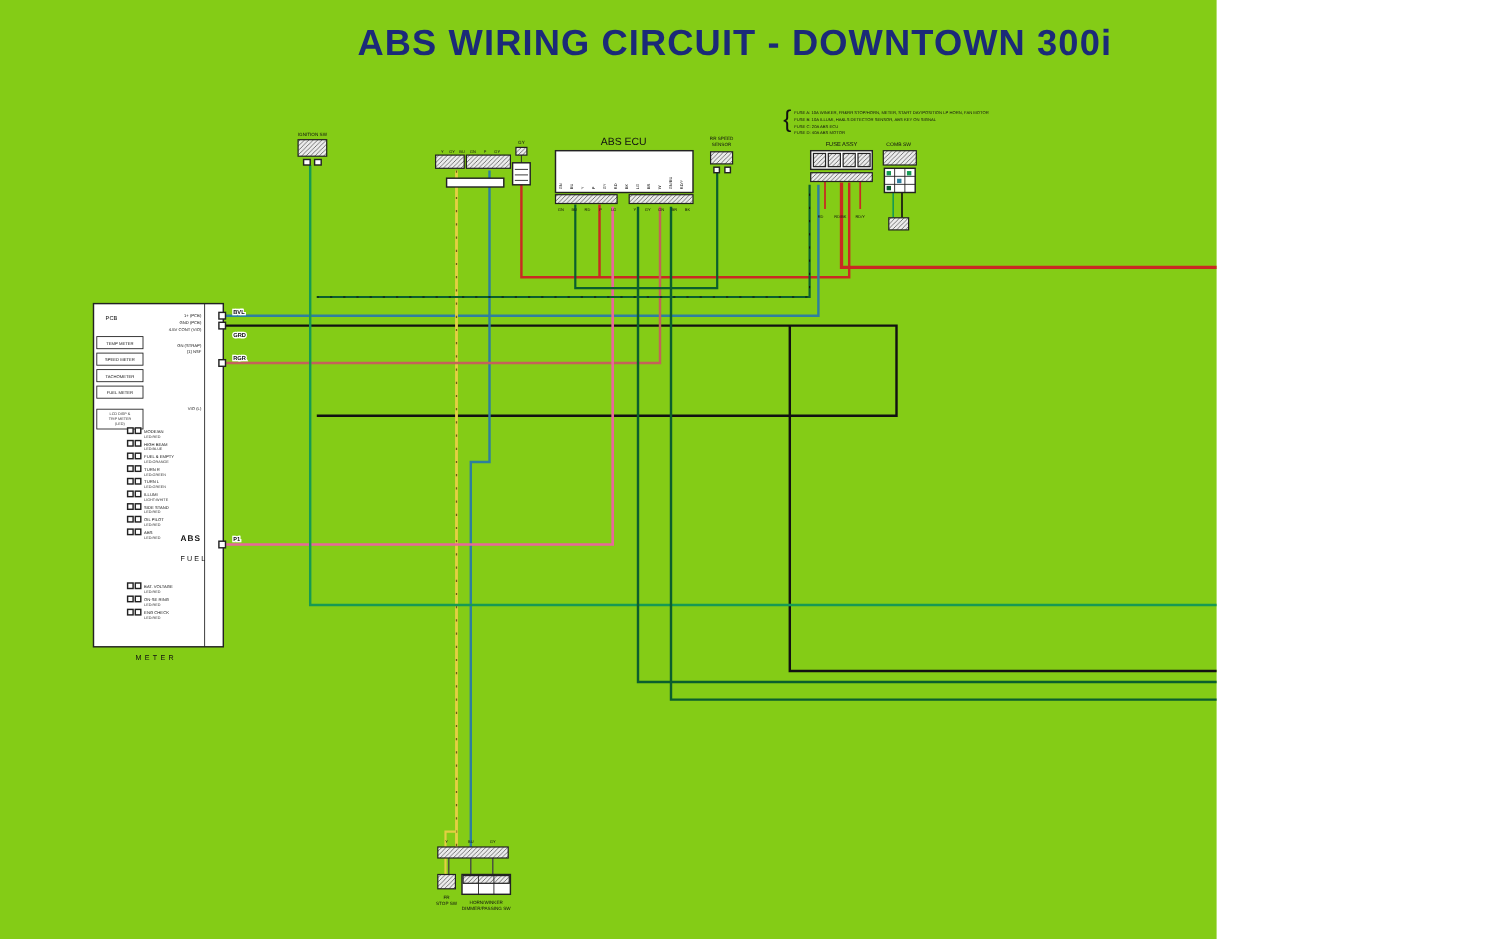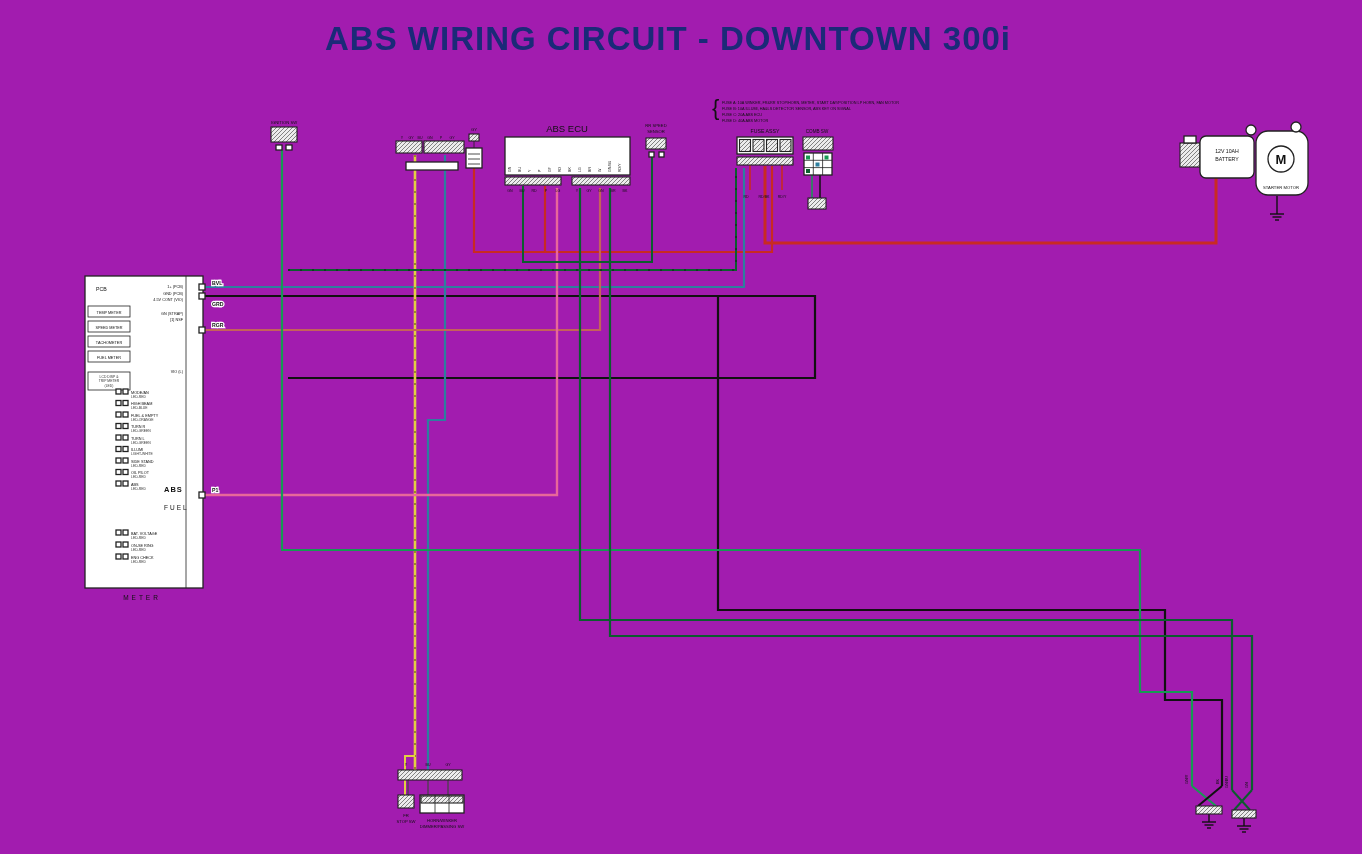--- a/index.html
+++ b/index.html
@@ -1,16 +1,16 @@
 <!DOCTYPE html>
 <html><head>
 <meta charset="utf-8">
 <style>
   html,body{margin:0;padding:0;background:#fff;}
-  #stage{position:relative;width:1362px;height:854px;background:#a21caf;overflow:hidden;}
+  #stage{position:relative;width:1106px;height:854px;background:#84cc16;overflow:hidden;}
   svg text{font-family:"Liberation Sans",sans-serif;fill:#111;}
   .title{font-size:33px;font-weight:bold;fill:#1b2a78;letter-spacing:1px;}
   .t33{font-size:3.4px;fill:#333;}
   .t38{font-size:3.8px;fill:#111;}
   .t4{font-size:4.2px;fill:#111;}
   .t45{font-size:4.6px;fill:#111;}
   .t5{font-size:5.2px;fill:#111;}
   .t6{font-size:6.5px;fill:#111;}
   .t7{font-size:7.5px;fill:#111;font-weight:bold;letter-spacing:1px;}
   .t9{font-size:9.5px;fill:#111;}

